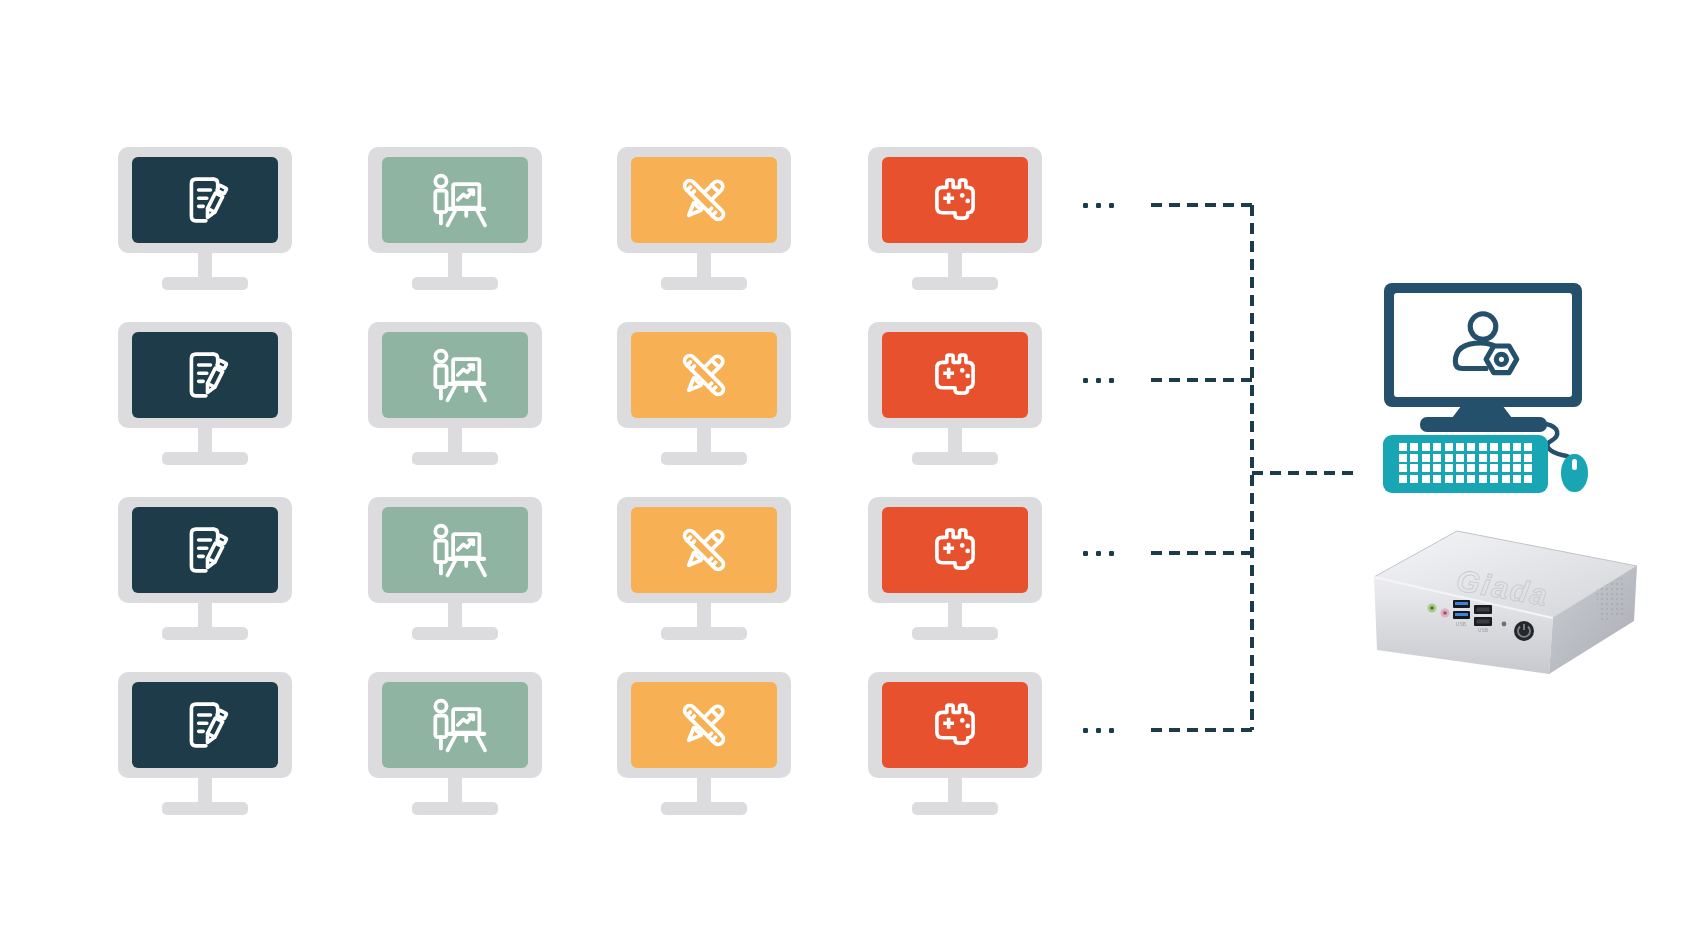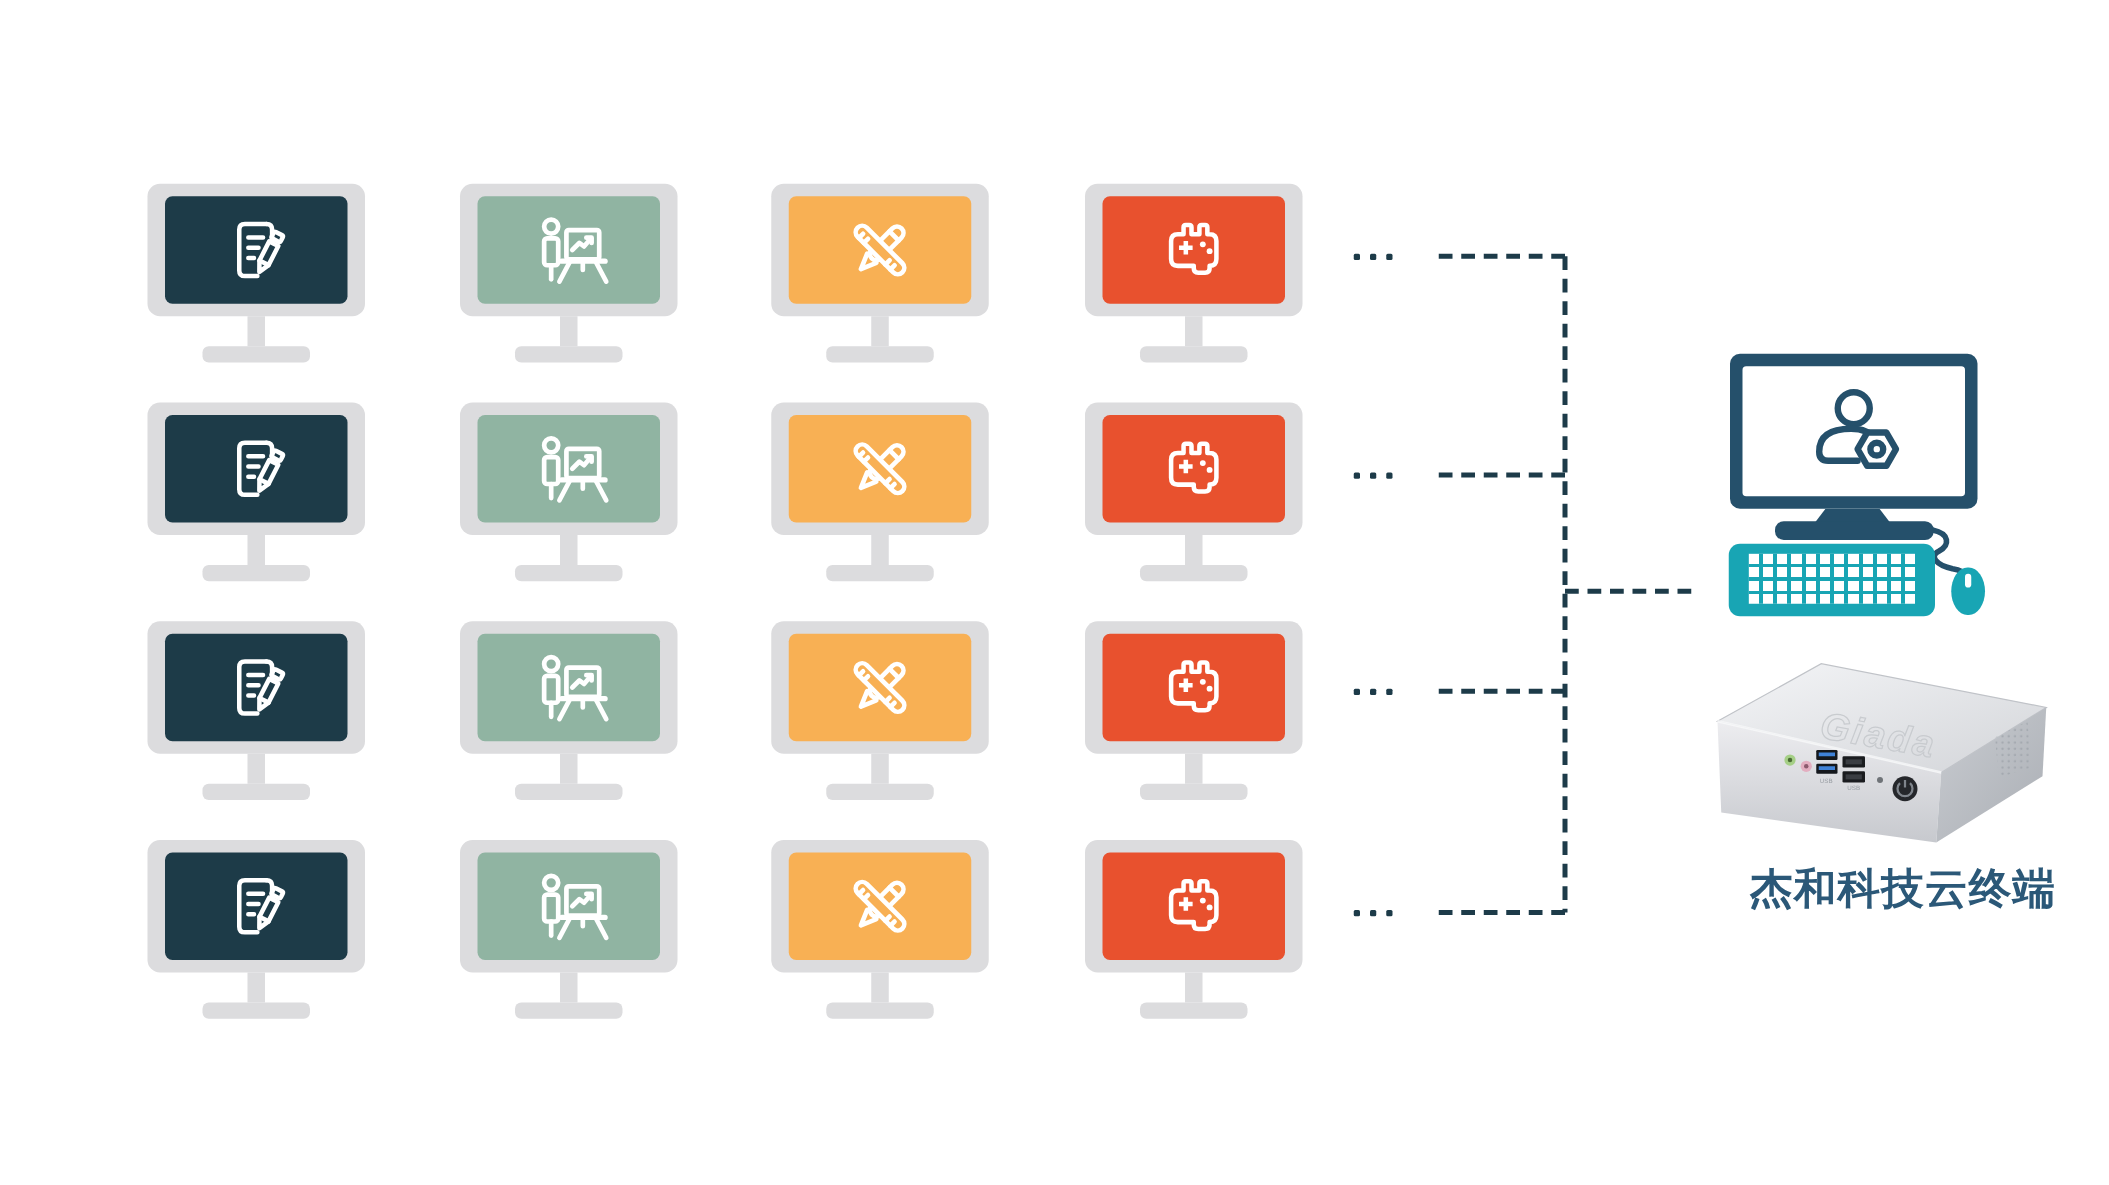--- a/index.html
+++ b/index.html
@@ -444,15 +444,14 @@
       <rect x="106.5" y="97.5" width="13" height="4" fill="#3a3d42"></rect>
       <text x="91" y="104" font-size="5" fill="#9ba0a6" text-anchor="middle">USB</text>
       <text x="113" y="110" font-size="5" fill="#9ba0a6" text-anchor="middle">USB</text>
       <circle cx="134" cy="102" r="2.4" fill="#6f7378"></circle>
       <circle cx="154" cy="109" r="10" fill="#25272b"></circle>
       <path d="M150,104.5 a6,6 0 1 0 8,0" stroke="#7f858c" stroke-width="1.8" fill="none"></path>
       <line x1="154" y1="102" x2="154" y2="108" stroke="#7f858c" stroke-width="1.8"></line>
     </g>
   </svg>
 
-  <div class="terminal-label">杰和科技云终端</div>
 
 </div>
 
 </body></html>

